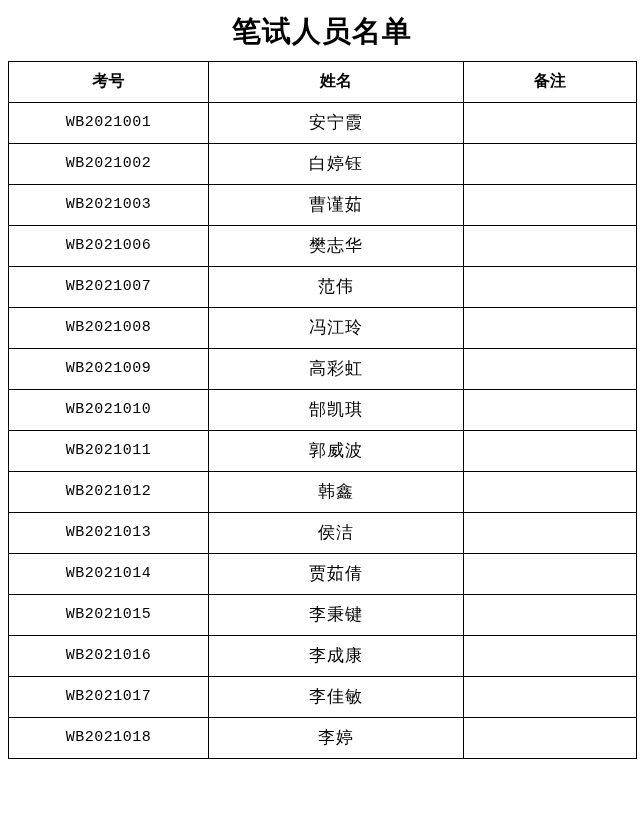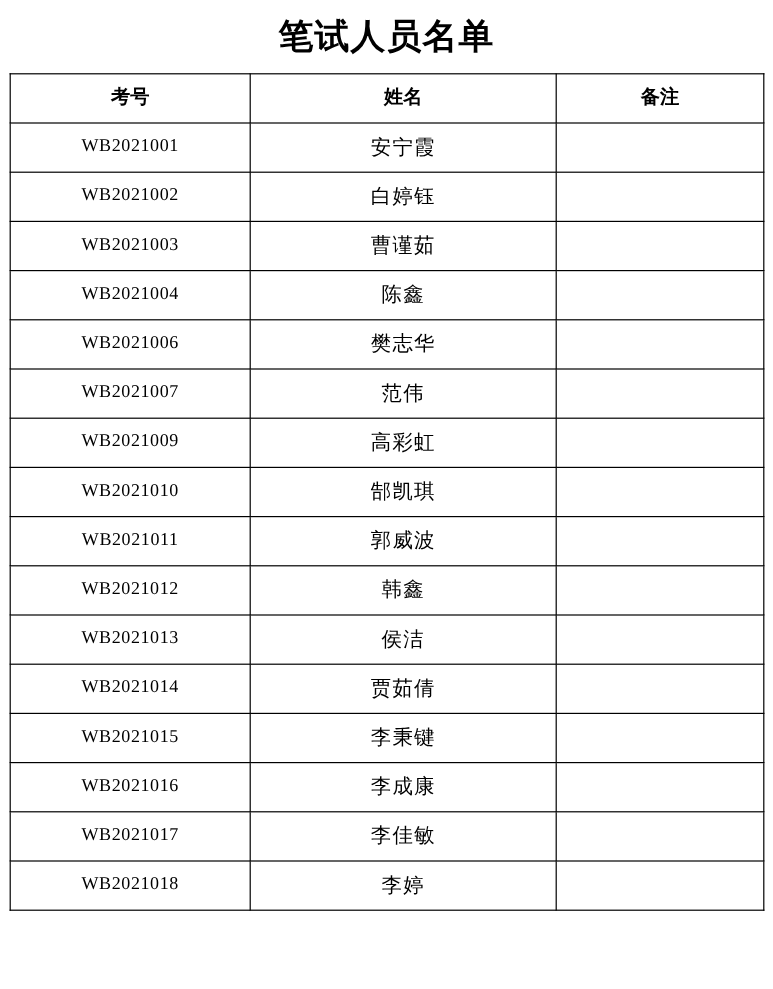--- a/index.html
+++ b/index.html
@@ -40,21 +40,21 @@
     text-align: center;
     vertical-align: middle;
     padding: 0;
   }
   table.roster th {
     font-family: "Liberation Sans", sans-serif;
     font-weight: bold;
     font-size: 16px;
   }
   table.roster td.col-id {
-    font-family: Liberation Serif, serif;
+    font-family: Liberation Mono, monospace;
     font-size: 15px;
     letter-spacing: 0.5px;
   }
   table.roster td.col-name {
     font-family: "Liberation Sans", sans-serif;
     font-size: 17px;
     letter-spacing: 1px;
     text-align: center;
   }
   table.roster td.col-note {
@@ -95,32 +95,32 @@
           <td class="col-id">WB2021002</td>
           <td class="col-name">白婷钰</td>
           <td class="col-note"></td>
         </tr>
         <tr>
           <td class="col-id">WB2021003</td>
           <td class="col-name">曹谨茹</td>
           <td class="col-note"></td>
         </tr>
         <tr>
-          <td class="col-id">WB2021004</td>
-          <td class="col-name">陈鑫</td>
-          <td class="col-note"></td>
-        </tr>
-        <tr>
           <td class="col-id">WB2021006</td>
           <td class="col-name">樊志华</td>
           <td class="col-note"></td>
         </tr>
         <tr>
           <td class="col-id">WB2021007</td>
           <td class="col-name">范伟</td>
+          <td class="col-note"></td>
+        </tr>
+        <tr>
+          <td class="col-id">WB2021008</td>
+          <td class="col-name">冯江玲</td>
           <td class="col-note"></td>
         </tr>
         <tr>
           <td class="col-id">WB2021009</td>
           <td class="col-name">高彩虹</td>
           <td class="col-note"></td>
         </tr>
         <tr>
           <td class="col-id">WB2021010</td>
           <td class="col-name">郜凯琪</td>

